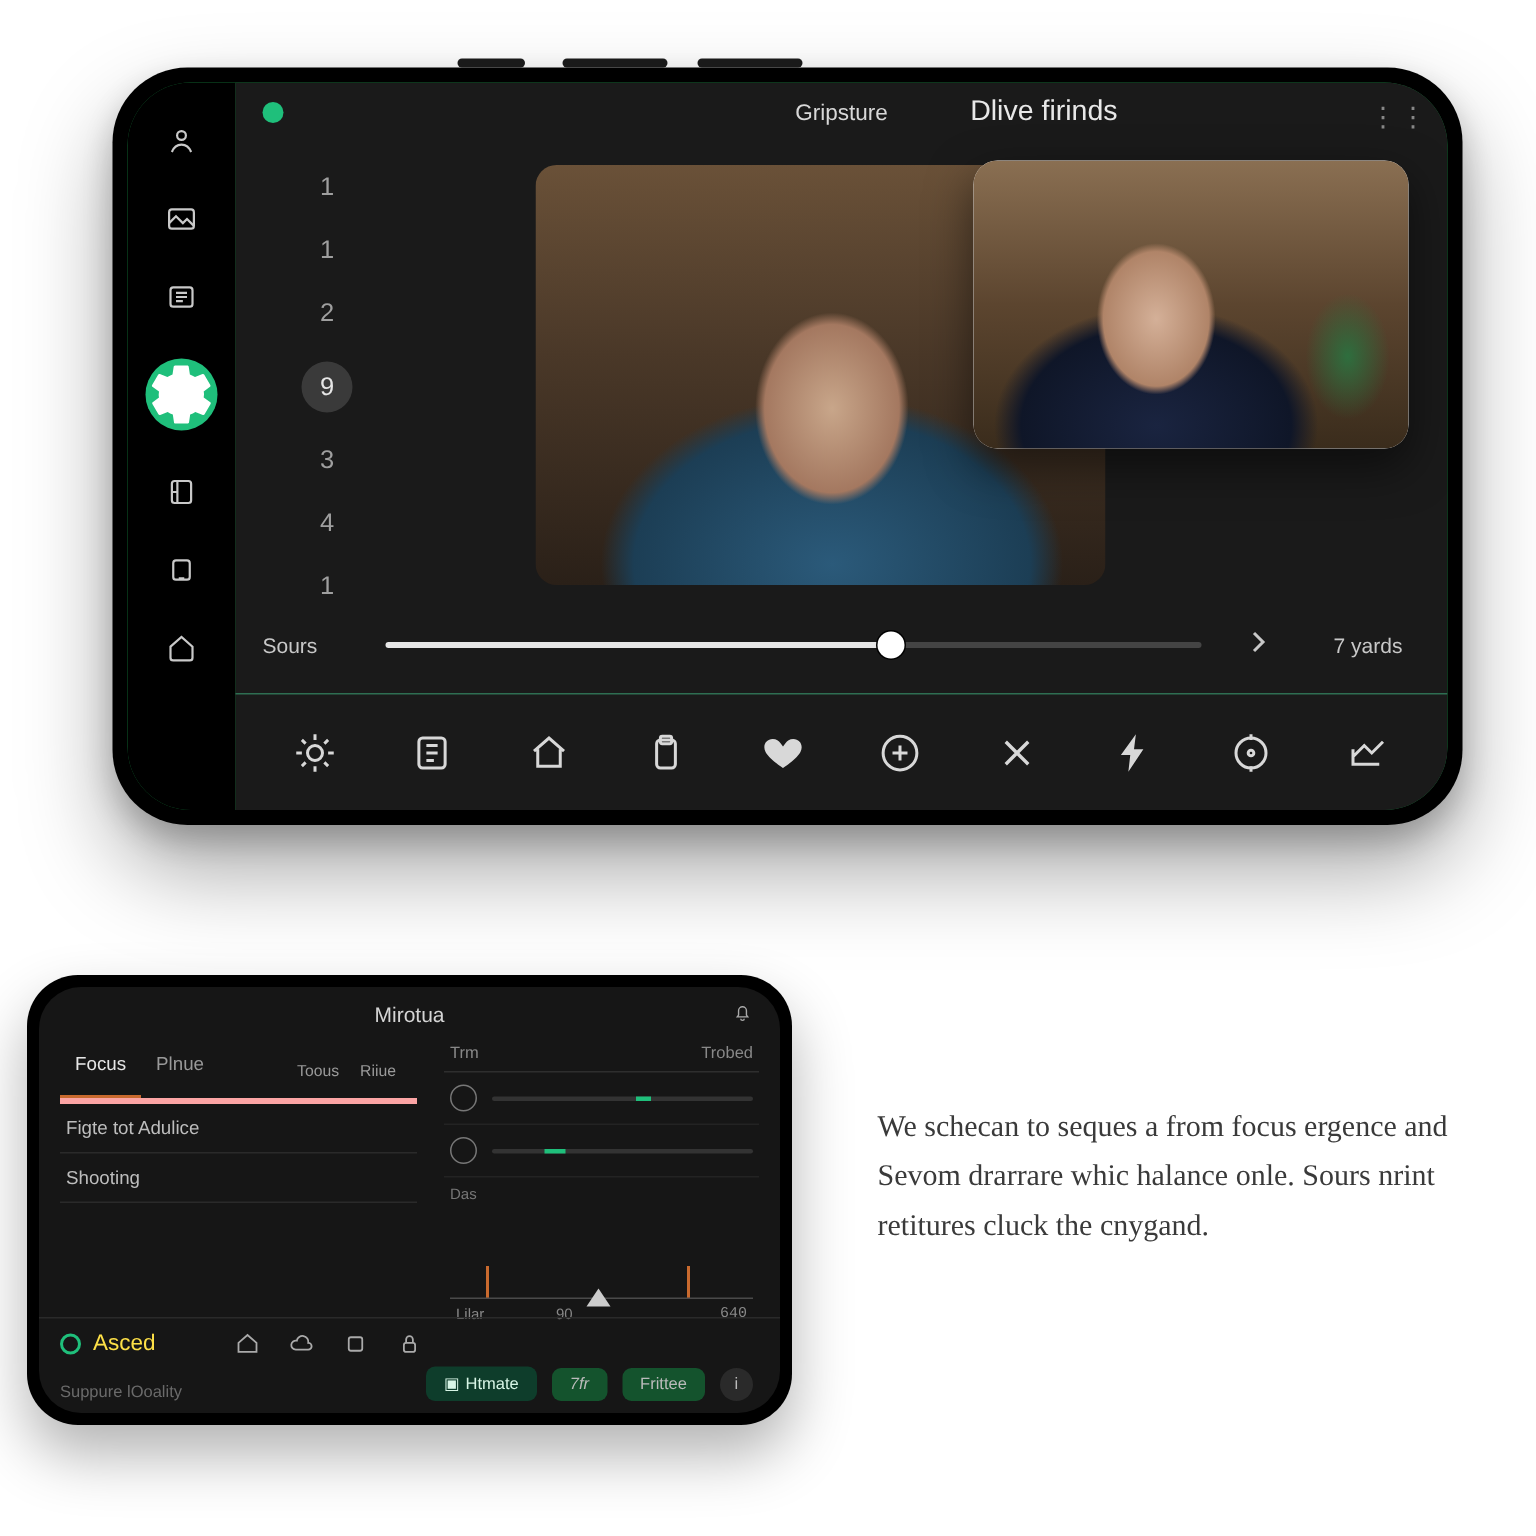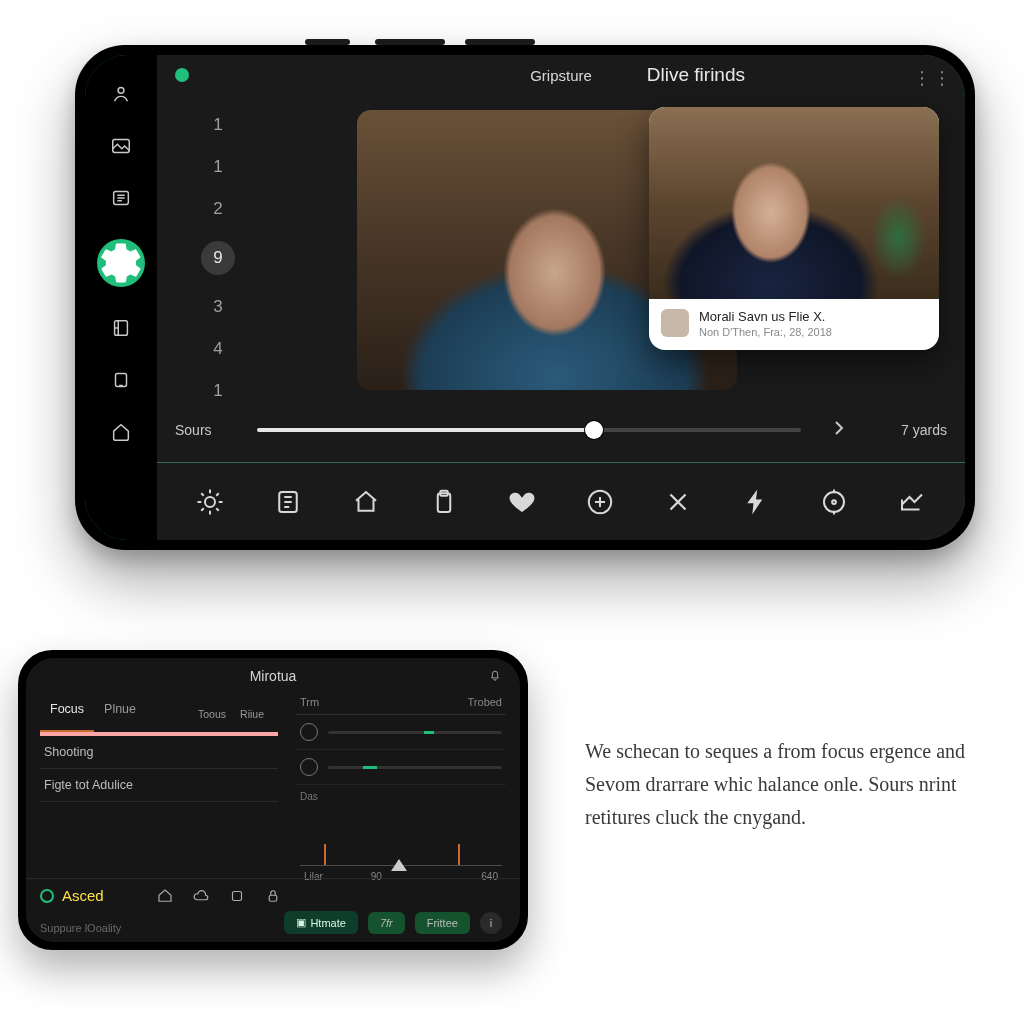--- a/index.html
+++ b/index.html
@@ -92,21 +92,21 @@
   .card-av { width:28px; height:28px; border-radius:6px; background:#c7b8a8; flex:none; }
   .card-txt { display:flex; flex-direction:column; }
   .card-title { font-size:13px; color:#222; }
   .card-sub   { font-size:11px; color:#888; margin-top:2px; }
   
   .slider-row {
     position:absolute; left:18px; right:18px; top:352px; height:46px;
     display:flex; align-items:center; gap:26px;
   }
   .slider-row .lbl { color:#c8c8c8; font-size:14px; width:56px; }
-  .slider-row .val { color:#c8c8c8; font-size:14px; width:70px; text-align:right; }
+  .slider-row .val { color:#c8c8c8; font-size:14px; width:70px; text-align:center; }
   .slider-row .chev { color:#c8c8c8; width:24px; text-align:center; cursor:pointer; }
   .slider {
     flex:1; position:relative; height:4px; border-radius:2px;
     background:linear-gradient(90deg,#e6e6e6 0%, #e6e6e6 62%, #444 62%, #444 100%);
   }
   .slider .thumb { position:absolute; left:62%; top:50%; width:18px; height:18px; border-radius:50%; background:#fff; transform:translate(-50%,-50%); box-shadow:0 0 0 1px #000; }
   
   .toolbar {
     position:absolute; left:0; right:0; bottom:0; height:78px;
     border-top:1px solid #2e6e52;
@@ -149,21 +149,21 @@
   .histo { position:relative; height:70px; margin:8px 4px 0; }
   .histo .axis { position:absolute; left:0; right:0; bottom:14px; height:1px; background:#4a4a4a; }
   .histo .tri {
     position:absolute; bottom:9px; left:45%;
     width:0; height:0; border-left:8px solid transparent; border-right:8px solid transparent;
     border-bottom:12px solid #ccc;
   }
   .histo .mark { position:absolute; bottom:14px; width:2px; height:22px; background:#c96a2e; }
   .histo .mark.m1 { left:12%; } .histo .mark.m2 { left:78%; }
   .histo .lbl-l, .histo .lbl-r { position:absolute; bottom:-2px; font-size:10px; color:#888; }
-  .histo .lbl-l { left:4px; } .histo .lbl-r { right:4px; }
+  .histo .lbl-l { left:4px; } .histo .lbl-r { right:4px;font-family:Liberation Mono, monospace; }
   .histo .val90 { position:absolute; bottom:-2px; left:35%; font-size:10px; color:#888; }
   
   .sec-bot {
     position:absolute; left:0; right:0; bottom:0; height:64px;
     border-top:1px solid #2a2a2a;
   }
   .pill-row { position:absolute; left:14px; top:8px; display:flex; align-items:center; gap:8px; }
   .pill-dot { width:14px; height:14px; border-radius:50%; border:2px solid #1fbf7b; }
   .pill-txt { font-size:15px; color:#fde047; }
   .sec-icons { position:absolute; left:130px; top:8px; display:flex; gap:18px; }
@@ -250,27 +250,20 @@
         <span class="active">9</span>
         <span>3</span>
         <span>4</span>
         <span>1</span>
       </div>
 
       <div class="preview"></div>
 
       <div class="card">
         <div class="card-img"></div>
-        <div class="card-body">
-          <div class="card-av"></div>
-          <div class="card-txt">
-            <span class="card-title">Morali Savn us Flie X.</span>
-            <span class="card-sub">Non D'Then, Fra:, 28, 2018</span>
-          </div>
-        </div>
       </div>
 
       <div class="slider-row">
         <span class="lbl">Sours</span>
         <div class="slider">
           <span class="thumb"></span>
         </div>
         <span class="chev">
           <svg viewBox="0 0 24 24" width="16" height="16" fill="none" stroke="currentColor" stroke-width="2">
               <path d="M9 6l6 6-6 6"></path>
@@ -352,22 +345,22 @@
 
     <div class="settings-col">
       <div class="tabs">
         <span class="active">Focus</span>
         <span>Plnue</span>
         <span class="sub-r">
           <span>Toous</span>
           <span>Riiue</span>
         </span>
       </div>
+      <div class="opt">Figte tot Adulice</div>
       <div class="opt">Shooting</div>
-      <div class="opt">Figte tot Adulice</div>
     </div>
 
     <div class="right-panel">
       <div class="rp-head">
         <span>Trm</span>
         <span>Trobed</span>
       </div>
       <div class="rp-row">
         <span class="rp-ic"></span>
         <div class="mini-track">

